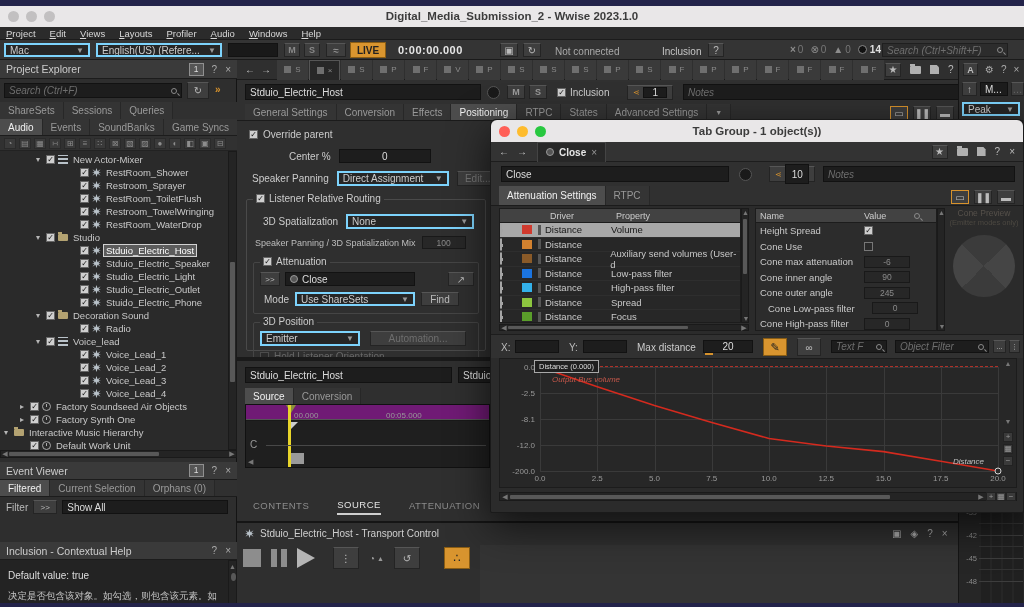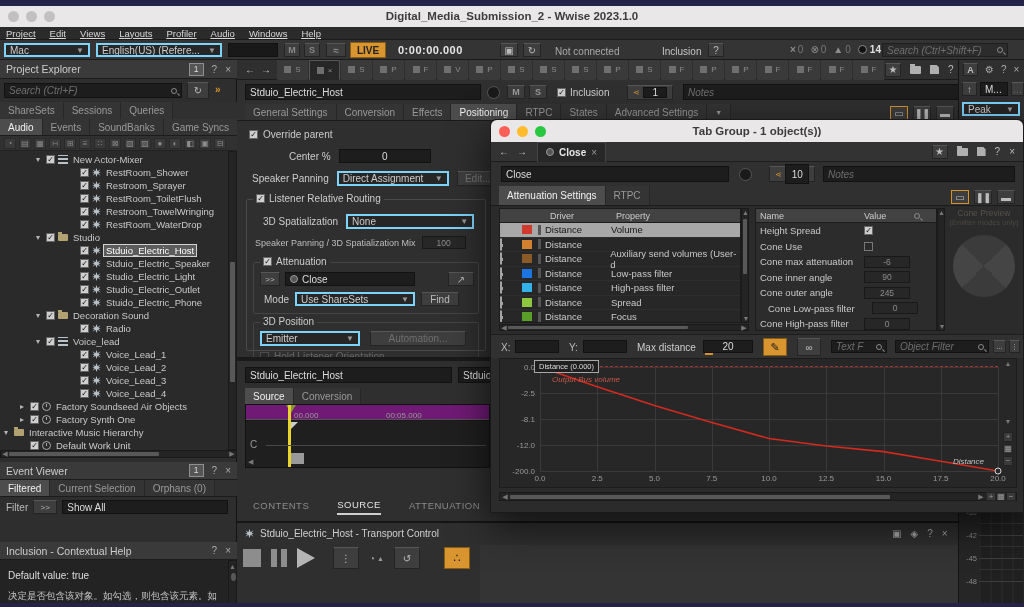--- a/index.html
+++ b/index.html
@@ -75,21 +75,21 @@
 
   <div class="abs navy" style="left:0;top:0;width:1024px;height:6px;"></div>
 
   <div class="abs macbar flex" style="left:0;top:6px;width:1024px;height:21px;padding:0 8px;">
     <span class="light" style="background:#c2c0c1;"></span>
     <span class="light" style="background:#c2c0c1;"></span>
     <span class="light" style="background:#c2c0c1;"></span>
     <span class="ttl abs" style="left:0;top:4px;">Digital_Media_Submission_2 - Wwise 2023.1.0</span>
   </div>
 
-  <div class="abs flex" style="left:0;top:27px;width:1024px;height:13px;background:#2b2b2b;border-bottom:1px solid #1b1b1b;padding-left:6px;gap:14px;font-size:9.5px;color:#d8d8d8;text-decoration:underline;" id="menu-items">
+  <div class="abs flex" style="left:0;top:27px;width:1024px;height:13px;background:#2b2b2b;border-bottom:1px solid #1b1b1b;padding-left:6px;gap:14px;font-size:9.5px;color:#d8d8d8;" id="menu-items">
       <span><u>P</u>roject</span>
       <span><u>E</u>dit</span>
       <span><u>V</u>iews</span>
       <span><u>L</u>ayouts</span>
       <span><u>P</u>rofiler</span>
       <span><u>A</u>udio</span>
       <span><u>W</u>indows</span>
       <span><u>H</u>elp</span>
     </div>
 

